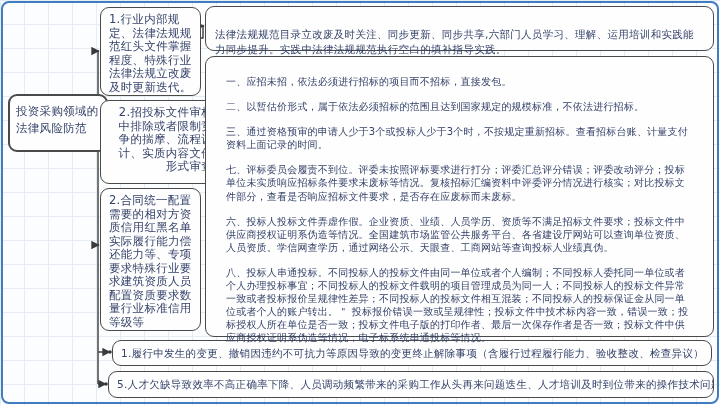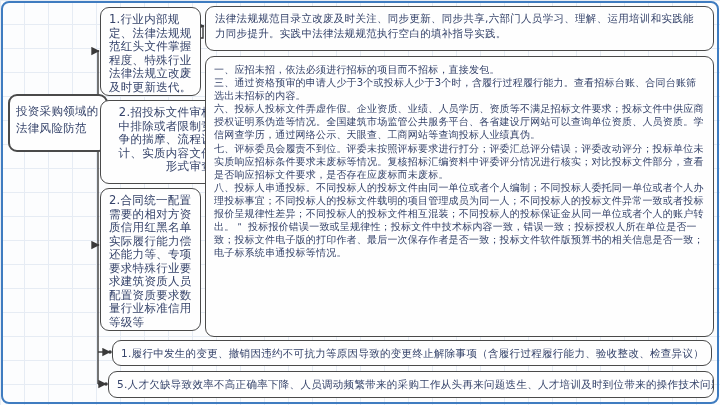--- a/index.html
+++ b/index.html
@@ -15,23 +15,23 @@
   .frame{position:absolute;inset:1px;border:2px solid #3f7cc0;border-radius:8px;pointer-events:none;z-index:5;}
   .node{
     position:absolute;background:#fefefe;border:1.6px solid #4a4a4a;border-radius:9px;
     box-sizing:border-box;padding:5px 8px;font-size:11.5px;line-height:13.5px;
     letter-spacing:0.3px;z-index:3;word-break:break-all;
   }
   .root{left:8px;top:94px;width:100px;height:58px;border-width:2px;font-size:11.5px;line-height:17px;padding:7px 6px;}
   .b1{left:100px;top:7px;width:101px;height:89px;}
   .b2{left:100px;top:100px;width:122px;height:84px;text-align:right;}
   .b3{left:100px;top:188px;width:101px;height:143px;}
-  .topbox{left:205px;top:6px;width:509px;height:45px;font-size:10.5px;line-height:15px;padding:4px 9px;}
+  .topbox{left:205px;top:6px;width:509px;height:45px;font-size:10.5px;line-height:15px;padding:20px 9px;}
   .mainbox{left:205px;top:56px;width:509px;height:281px;padding:6px 8px;}
-  .mainbox p{margin:0;font-size:10px;line-height:13.1px;letter-spacing:0.2px;}
+  .mainbox p{margin:12px;font-size:10px;line-height:13.1px;letter-spacing:0.2px;}
   .b4{left:112px;top:340px;width:600px;height:26px;white-space:nowrap;font-size:10.5px;line-height:15px;display:flex;align-items:center;overflow:hidden;}
   .b5{left:108px;top:371px;width:606px;height:27px;white-space:nowrap;font-size:10.5px;line-height:15px;display:flex;align-items:center;overflow:hidden;}
   svg.wires{position:absolute;left:0;top:0;z-index:2;}
 </style>
 </head>
 <body>
 
 <div class="frame"></div>
 
 <svg class="wires" width="720" height="405" viewBox="0 0 720 405">
@@ -60,17 +60,18 @@
 <div class="node b1">1.行业内部规定、法律法规规范红头文件掌握程度、特殊行业法律法规立改废及时更新迭代。</div>
 <div class="node b2">2.招投标文件审核中排除或者限制竞争的揣摩、流程设计、实质内容文件形式审查</div>
 <div class="node b3">2.合同统一配置需要的相对方资质信用红黑名单实际履行能力偿还能力等、专项要求特殊行业要求建筑资质人员配置资质要求数量行业标准信用等级等</div>
 <div class="node b4">1.履行中发生的变更、撤销因违约不可抗力等原因导致的变更终止解除事项（含履行过程履行能力、验收整改、检查异议）</div>
 <div class="node b5">5.人才欠缺导致效率不高正确率下降、人员调动频繁带来的采购工作从头再来问题迭生、人才培训及时到位带来的操作技术问题。</div>
 
 <div class="node topbox">法律法规规范目录立改废及时关注、同步更新、同步共享,六部门人员学习、理解、运用培训和实践能力同步提升。实践中法律法规规范执行空白的填补指导实践。</div>
 
 <div class="node mainbox">
   <p>一、应招未招，依法必须进行招标的项目而不招标，直接发包。</p>
-  <p>三、通过资格预审的申请人少于3个或投标人少于3个时，含履行过程履行能力。查看招标台账、合同台账筛选出未招标的内容。</p>
+  <p>二、以暂估价形式，属于依法必须招标的范围且达到国家规定的规模标准，不依法进行招标。</p>
+  <p>三、通过资格预审的申请人少于3个或投标人少于3个时，不按规定重新招标。查看招标台账、计量支付资料上面记录的时间。</p>
+  <p>七、评标委员会履责不到位。评委未按照评标要求进行打分；评委汇总评分错误；评委改动评分；投标单位未实质响应招标条件要求未废标等情况。复核招标汇编资料中评委评分情况进行核实；对比投标文件部分，查看是否响应招标文件要求，是否存在应废标而未废标。</p>
   <p>六、投标人投标文件弄虚作假。企业资质、业绩、人员学历、资质等不满足招标文件要求；投标文件中供应商授权证明系伪造等情况。全国建筑市场监管公共服务平台、各省建设厅网站可以查询单位资质、人员资质。学信网查学历，通过网络公示、天眼查、工商网站等查询投标人业绩真伪。</p>
-  <p>七、评标委员会履责不到位。评委未按照评标要求进行打分；评委汇总评分错误；评委改动评分；投标单位未实质响应招标条件要求未废标等情况。复核招标汇编资料中评委评分情况进行核实；对比投标文件部分，查看是否响应招标文件要求，是否存在应废标而未废标。</p>
-  <p>八、投标人串通投标。不同投标人的投标文件由同一单位或者个人编制；不同投标人委托同一单位或者个人办理投标事宜；不同投标人的投标文件载明的项目管理成员为同一人；不同投标人的投标文件异常一致或者投标报价呈规律性差异；不同投标人的投标文件相互混装；不同投标人的投标保证金从同一单位或者个人的账户转出。＂ 投标报价错误一致或呈规律性；投标文件中技术标内容一致，错误一致；投标授权人所在单位是否一致；投标文件电子版的打印作者、最后一次保存作者是否一致；投标文件软件版预算书的相关信息是否一致；电子标系统串通投标等情况。</p>
+  <p>八、投标人串通投标。不同投标人的投标文件由同一单位或者个人编制；不同投标人委托同一单位或者个人办理投标事宜；不同投标人的投标文件载明的项目管理成员为同一人；不同投标人的投标文件异常一致或者投标报价呈规律性差异；不同投标人的投标文件相互混装；不同投标人的投标保证金从同一单位或者个人的账户转出。＂ 投标报价错误一致或呈规律性；投标文件中技术标内容一致，错误一致；投标授权人所在单位是否一致；投标文件电子版的打印作者、最后一次保存作者是否一致；投标文件中供应商授权证明系伪造等情况；电子标系统串通投标等情况。</p>
 </div>
 
 </body></html>

